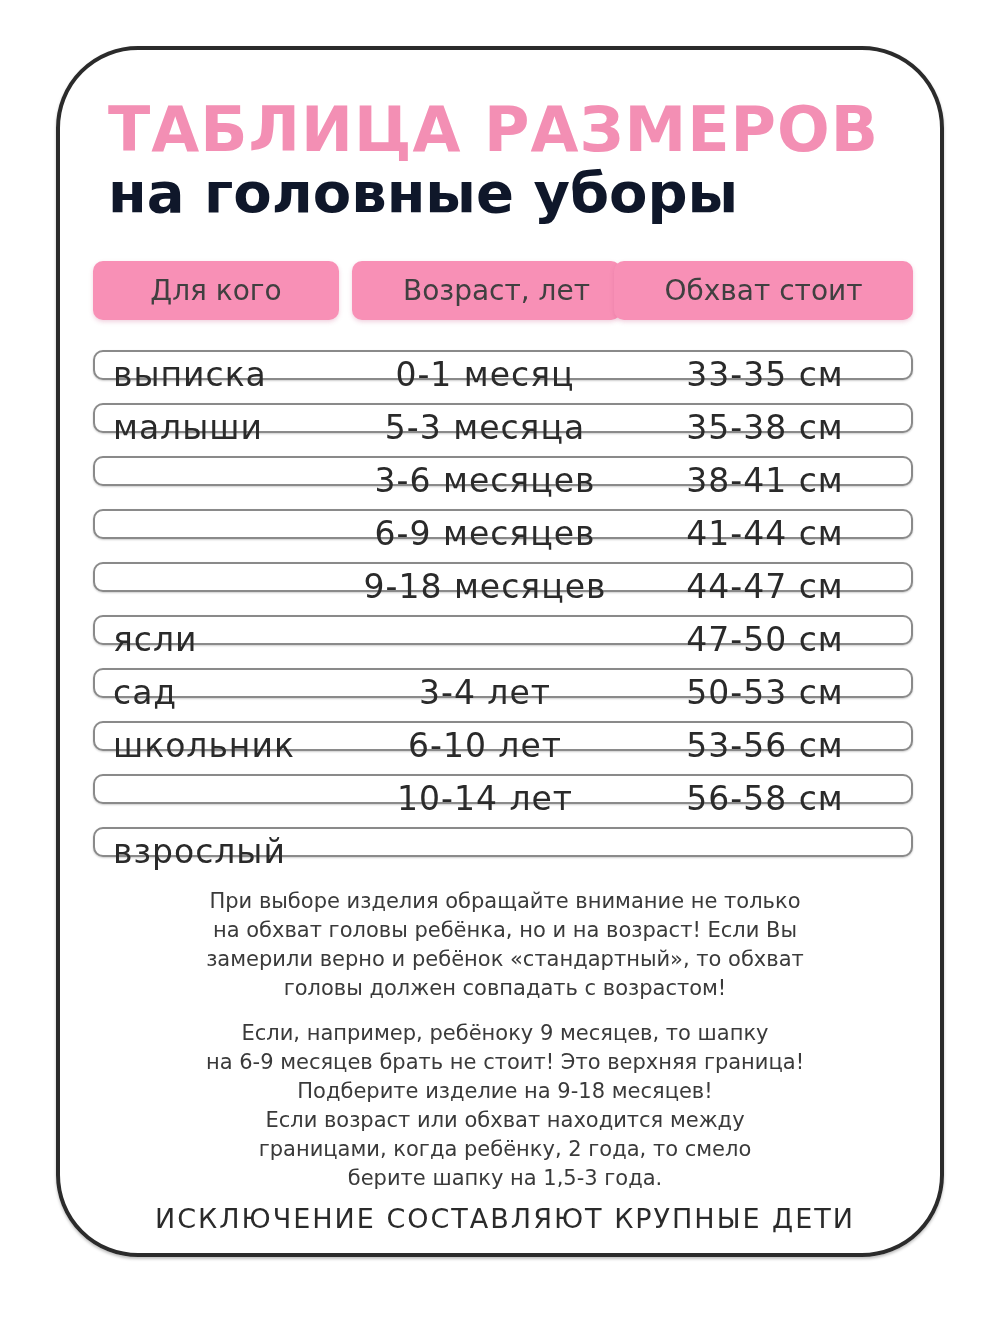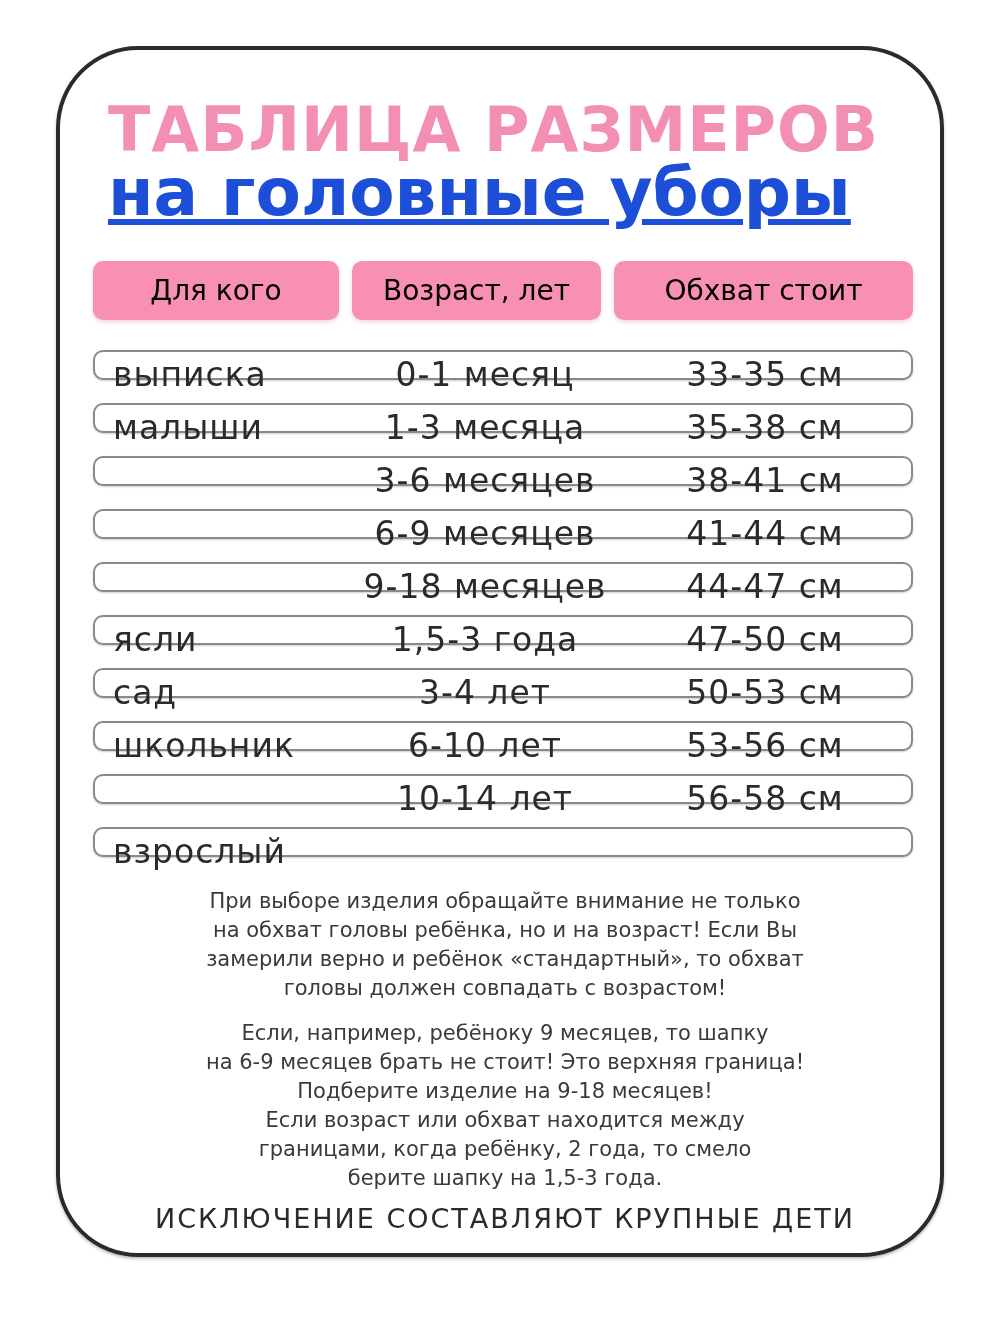--- a/index.html
+++ b/index.html
@@ -10,30 +10,30 @@
   .frame {
     position: absolute; left: 56px; top: 46px; width: 888px; height: 1211px;
     border: 4px solid #2b2b2b; border-radius: 82px; box-sizing: border-box;
     box-shadow: 0 2px 3px rgba(0,0,0,0.25);
   }
   .title1 {
     position: absolute; left: 108px; top: 92px; font-size: 62px; font-weight: bold;
     color: #f38fb4; letter-spacing: 1px; line-height: 76px; white-space: nowrap;
   }
   .title2 {
-    position: absolute; left: 108px; top: 160px; font-size: 66px; font-weight: bold;
-    color: #1d4ed8; line-height: 66px; white-space: nowrap; text-decoration: underline;
+    position: absolute; left: 108px; top: 160px; font-size: 56px; font-weight: bold;
+    color: #0f172a; line-height: 66px; white-space: nowrap;
   }
   .pill {
     position: absolute; top: 261px; height: 59px; background: #f890b6; border-radius: 10px;
-    color: #000000; font-size: 28px; display: flex; align-items: center; justify-content: center;
+    color: #404040; font-size: 28px; display: flex; align-items: center; justify-content: center;
     box-shadow: 0 2px 4px rgba(200,80,130,0.25); white-space: nowrap;
   }
   .pill.p1 { left: 93px; width: 246px; }
-  .pill.p2 { left: 352px; width: 249px; }
+  .pill.p2 { left: 352px; width: 249px; padding-left: 20px; }
   .pill.p3 { left: 614px; width: 299px; }
   .row {
     position: absolute; left: 93px; width: 820px; height: 30px; box-sizing: border-box;
     border: 2px solid #8a8a8a; border-radius: 10px; background: #ffffff;
     box-shadow: 0 1px 2px rgba(0,0,0,0.2);
   }
   .cell { position: absolute; top: 0; height: 42px; line-height: 46px; font-size: 33px; color: #2a2a2a; white-space: nowrap; letter-spacing: 1px; }
   .c1 { left: 18px; }
   .c2 { left: 240px; width: 300px; text-align: center; }
   .c3 { left: 540px; width: 260px; text-align: center; }
@@ -60,41 +60,40 @@
 <div class="pill p3">Обхват стоит</div>
 
 <div>
   <div class="row" style="top:350px">
     <span class="cell c1">выписка</span>
     <span class="cell c2">0-1 месяц</span>
     <span class="cell c3">33-35 см</span>
   </div>
   <div class="row" style="top:403px">
     <span class="cell c1">малыши</span>
-    <span class="cell c2">1-3 месяца</span>
+    <span class="cell c2">5-3 месяца</span>
     <span class="cell c3">35-38 см</span>
   </div>
   <div class="row" style="top:456px">
     <span class="cell c1"></span>
     <span class="cell c2">3-6 месяцев</span>
     <span class="cell c3">38-41 см</span>
   </div>
   <div class="row" style="top:509px">
     <span class="cell c1"></span>
     <span class="cell c2">6-9 месяцев</span>
     <span class="cell c3">41-44 см</span>
   </div>
   <div class="row" style="top:562px">
     <span class="cell c1"></span>
     <span class="cell c2">9-18 месяцев</span>
     <span class="cell c3">44-47 см</span>
   </div>
   <div class="row" style="top:615px">
     <span class="cell c1">ясли</span>
-    <span class="cell c2">1,5-3 года</span>
     <span class="cell c3">47-50 см</span>
   </div>
   <div class="row" style="top:668px">
     <span class="cell c1">сад</span>
     <span class="cell c2">3-4 лет</span>
     <span class="cell c3">50-53 см</span>
   </div>
   <div class="row" style="top:721px">
     <span class="cell c1">школьник</span>
     <span class="cell c2">6-10 лет</span>

